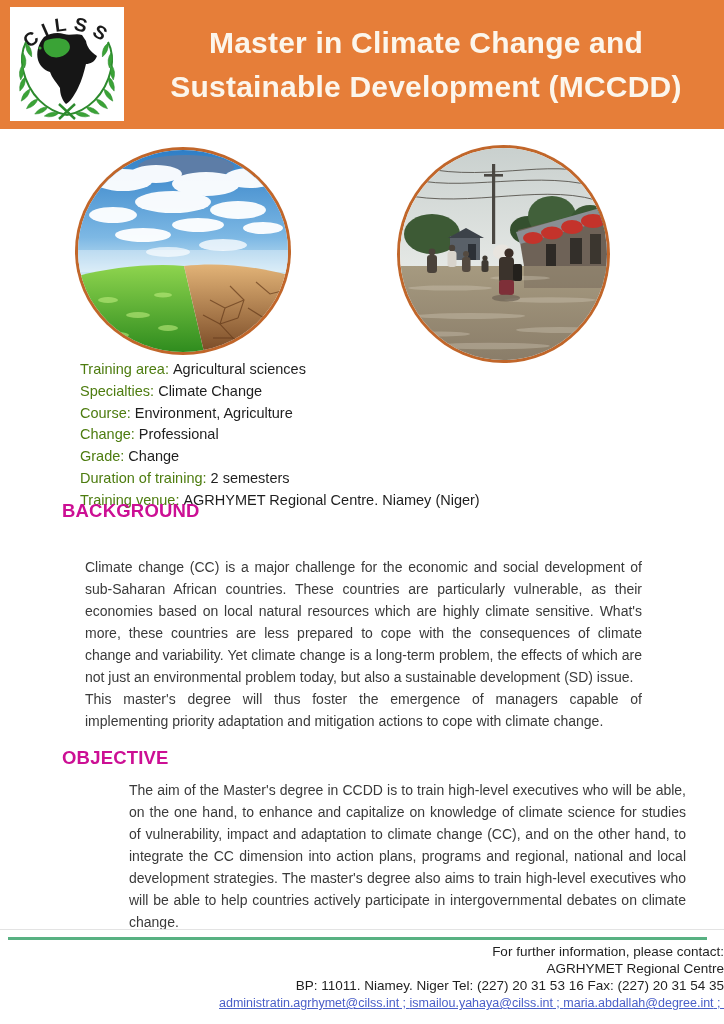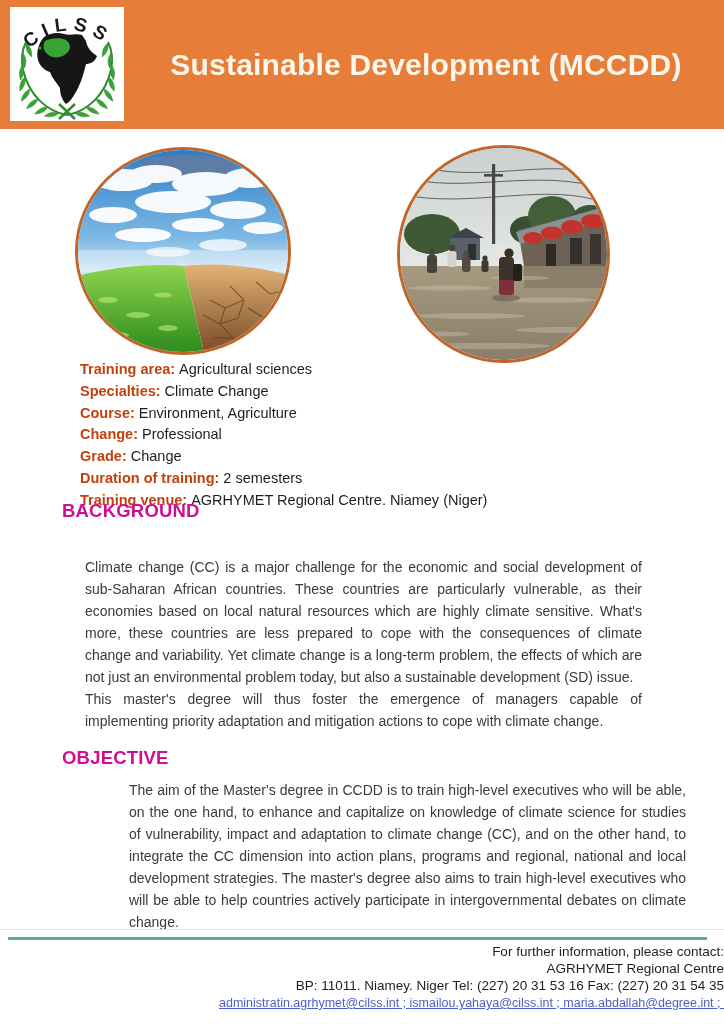--- a/index.html
+++ b/index.html
@@ -19,21 +19,21 @@
     color:#fcf6ec;font-size:30px;font-weight:bold;line-height:44px;
     text-align:center;letter-spacing:.2px;
   }
   
   .photo{position:absolute;border-radius:50%;overflow:hidden;box-shadow:0 0 0 3px #c1662a;}
   .photo svg{display:block;width:100%;height:100%;}
   .photo-left{left:78px;top:150px;width:210px;height:202px;}
   .photo-right{left:400px;top:148px;width:207px;height:212px;}
   
   .details{position:absolute;left:80px;top:359px;width:560px;font-size:14.5px;line-height:21.8px;color:#1e1e1e;}
-  .dlabel{font-weight:bold;color:#c2410c;margin-right:4px;}
+  .dlabel{font-weight:normal;color:#4d7c0f;margin-right:4px;}
   
   .sec-heading{position:absolute;left:62px;font-size:18.5px;font-weight:bold;color:#cc0f94;letter-spacing:.2px;}
   #bg-heading{top:500px;}
   #obj-heading{top:747px;}
   .para-block{position:absolute;left:85px;width:557px;color:#3a3a3a;font-size:14px;line-height:22px;}
   #bg-paras{top:556px;}
   #obj-paras{top:779px;margin-left:44px;}
   .para-block p{margin:0;text-align:justify;}
   
   .footer-grey-line{position:absolute;left:0;top:929px;width:724px;height:1px;background:#e3e3e3;}
@@ -93,20 +93,21 @@
             <use href="#leaf" transform="translate(12.5,58) rotate(97)"></use>
             <use href="#leaf" transform="translate(13,46) rotate(84)"></use>
             <use href="#leaf" transform="translate(16,36) rotate(68)"></use>
           </g>
 
           <path d="M49,112 L65,97 M65,112 L49,97" fill="none" stroke="#2d8a2d" stroke-width="2.4"></path>
         </g>
       </svg>
     </div>
     <div class="title-wrap">
+      <div class="title-line">Master in Climate Change and</div>
       <div class="title-line">Sustainable Development (MCCDD)</div>
     </div>
   </div>
 
   <div class="photo photo-left">
     <svg viewBox="0 0 210 202" preserveAspectRatio="none">
       <defs>
         <linearGradient id="sky1" x1="0" y1="0" x2="0" y2="1">
           <stop offset="0" stop-color="#2e7ec6"></stop>
             <stop offset="0.7" stop-color="#7db8e4"></stop>

